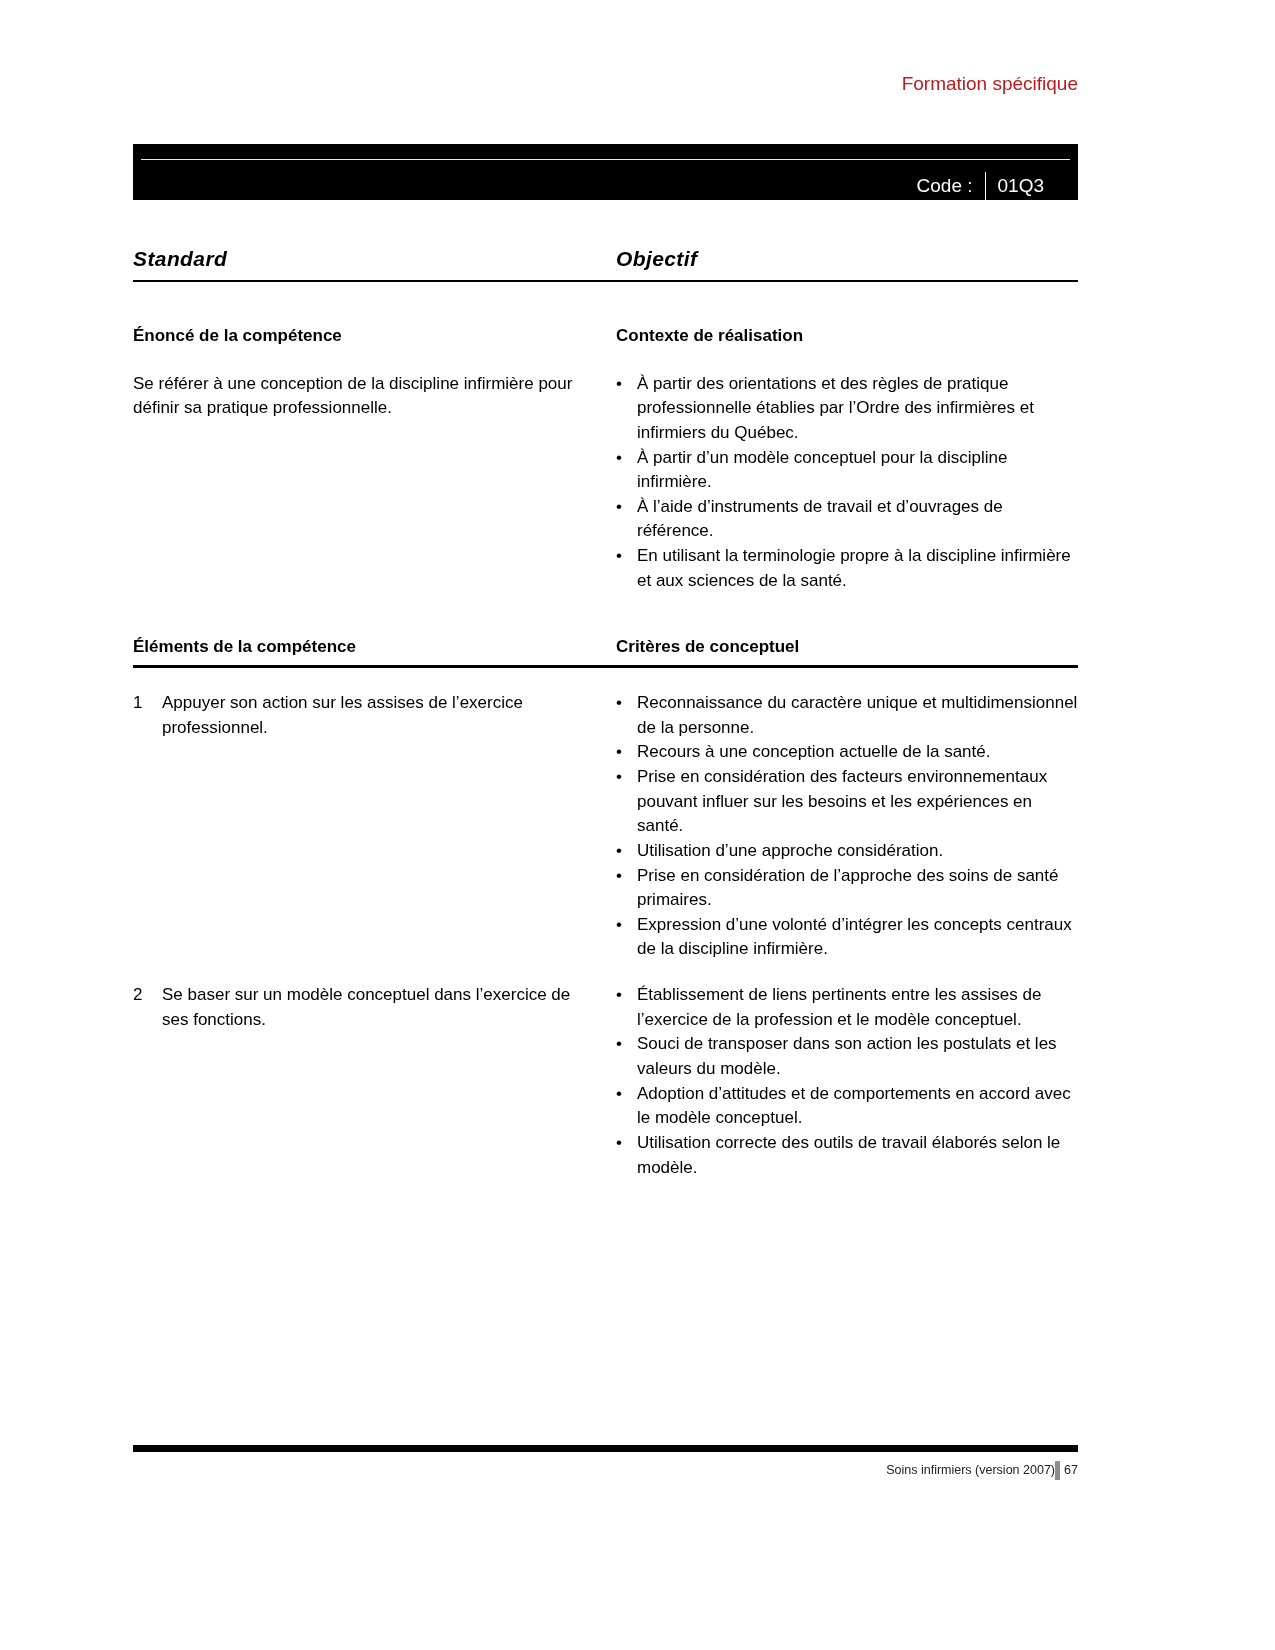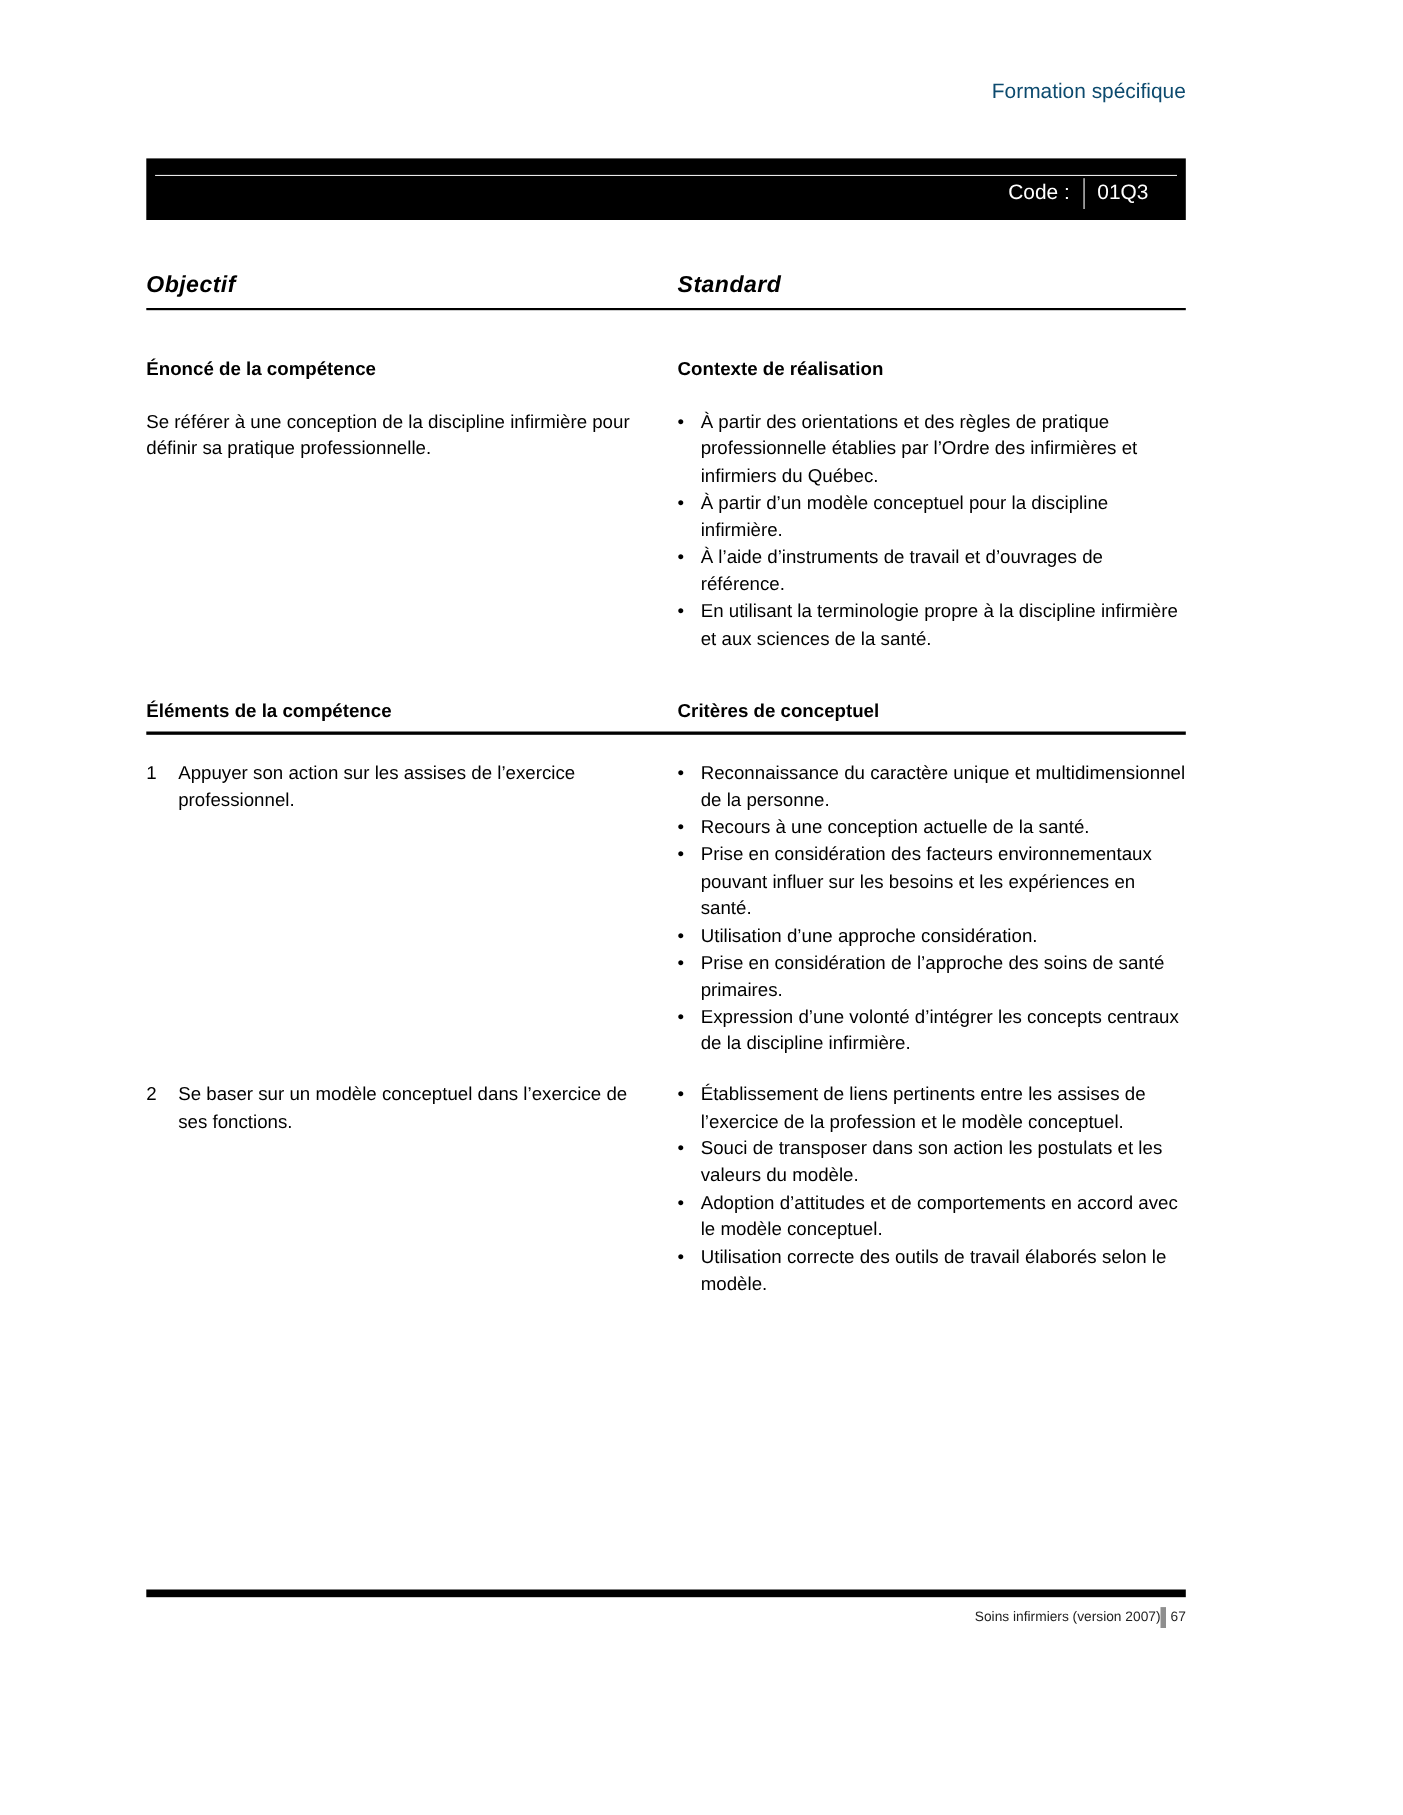--- a/index.html
+++ b/index.html
@@ -13,42 +13,42 @@
     font-family: "Liberation Sans", sans-serif;
     color: #000000;
     font-size: 17px;
     line-height: 1.45;
     overflow: hidden;
   }
   .content { padding: 70px 197px 0 133px; }
 
   .top-label {
     text-align: right;
-    color: #0c4a6e;
+    color: #b91c1c;
     font-size: 19px;
   }
 
   .code-bar {
     margin-top: 46px;
     height: 56px;
     background: #000000;
     position: relative;
   }
   .code-bar .hline {
     position: absolute;
     top: 15px; left: 8px; right: 8px;
     height: 1px;
     background: #e9e9e9;
   }
   .code-group {
     position: absolute;
     right: 34px;
     top: 0; bottom: 0;
     display: flex;
-    align-items: center;
+    align-items: flex-end;
     padding-top: 8px;
     gap: 12px;
     color: #ffffff;
     font-size: 19px;
   }
   .vdiv { width: 1px; height: 28px; background: #ffffff; }
 
   .row {
     display: grid;
     grid-template-columns: 473px 1fr;
@@ -111,22 +111,22 @@
     <div class="code-bar">
       <div class="hline"></div>
       <div class="code-group">
         <span>Code :</span>
         <span class="vdiv"></span>
         <span>01Q3</span>
       </div>
     </div>
 
     <div class="row title-row">
+      <div class="doc-title">Standard</div>
       <div class="doc-title">Objectif</div>
-      <div class="doc-title">Standard</div>
     </div>
     <div class="rule-thin"></div>
 
     <div class="row sec-head-row">
       <div class="sec-head">Énoncé de la compétence</div>
       <div class="sec-head">Contexte de réalisation</div>
     </div>
 
     <div class="row body-row">
       <div class="body-text">Se référer à une conception de la discipline infirmière pour définir sa pratique professionnelle.</div>

